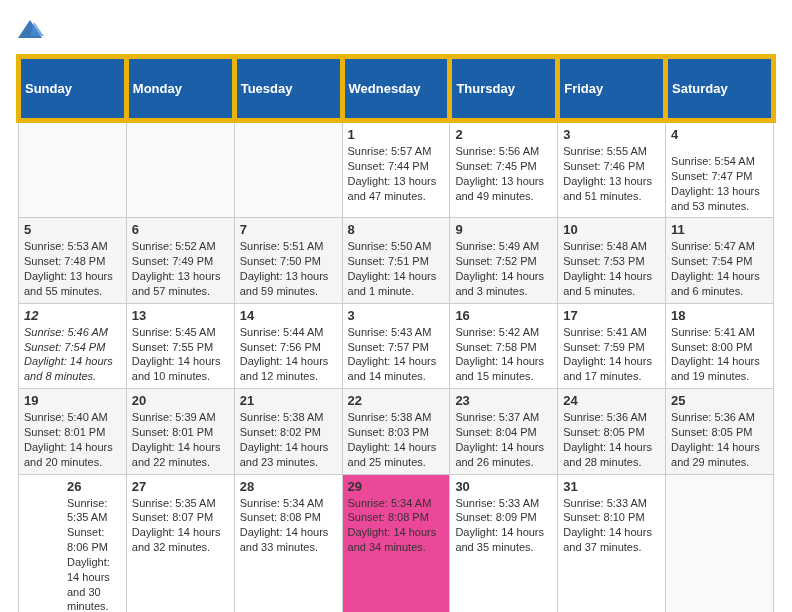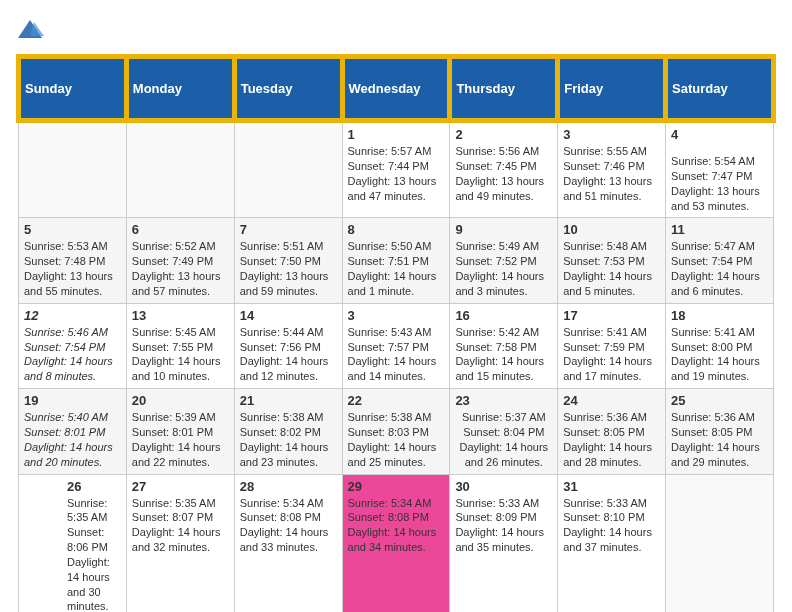--- a/index.html
+++ b/index.html
@@ -261,21 +261,21 @@
           <span class="day-number">18</span>
           <div class="day-info" style="white-space: pre-line;">Sunrise: 5:41 AM
 Sunset: 8:00 PM
 Daylight: 14 hours
 and 19 minutes.</div>
         </td>
       </tr>
       <tr>
         <td style="background: rgb(245, 245, 245);">
           <span class="day-number">19</span>
-          <div class="day-info" style="white-space: pre-line; font-style: italic;">Sunrise: 5:40 AM
+          <div class="day-info" style="white-space: pre-line;">Sunrise: 5:40 AM
 Sunset: 8:01 PM
 Daylight: 14 hours
 and 20 minutes.</div>
         </td>
         <td style="background: rgb(245, 245, 245);">
           <span class="day-number">20</span>
           <div class="day-info" style="white-space: pre-line;">Sunrise: 5:39 AM
 Sunset: 8:01 PM
 Daylight: 14 hours
 and 22 minutes.</div>
@@ -289,21 +289,21 @@
         </td>
         <td style="background: rgb(245, 245, 245);">
           <span class="day-number">22</span>
           <div class="day-info" style="white-space: pre-line;">Sunrise: 5:38 AM
 Sunset: 8:03 PM
 Daylight: 14 hours
 and 25 minutes.</div>
         </td>
         <td style="background: rgb(245, 245, 245);">
           <span class="day-number">23</span>
-          <div class="day-info" style="white-space: pre-line; text-align: center;">Sunrise: 5:37 AM
+          <div class="day-info" style="white-space: pre-line;">Sunrise: 5:37 AM
 Sunset: 8:04 PM
 Daylight: 14 hours
 and 26 minutes.</div>
         </td>
         <td style="background: rgb(245, 245, 245);">
           <span class="day-number">24</span>
           <div class="day-info" style="white-space: pre-line;">Sunrise: 5:36 AM
 Sunset: 8:05 PM
 Daylight: 14 hours
 and 28 minutes.</div>

